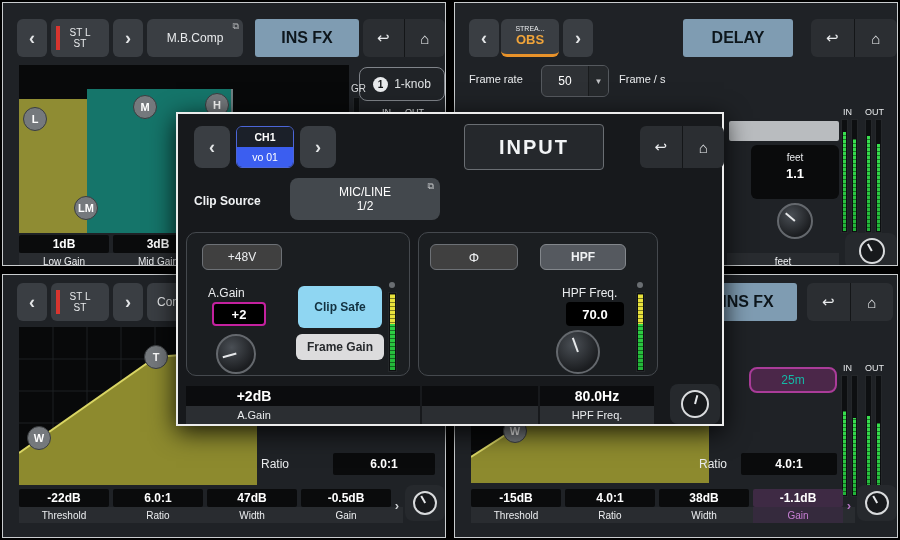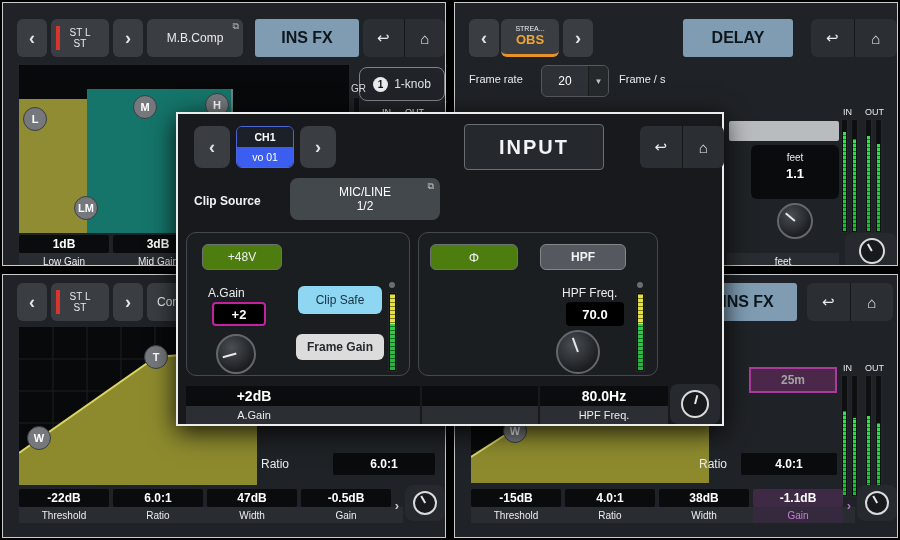--- a/index.html
+++ b/index.html
@@ -23,21 +23,21 @@
   .fill-green{background-image:repeating-linear-gradient(to top,rgba(0,0,0,0) 0 3px,rgba(0,0,0,.45) 3px 4px),linear-gradient(to top,#22b438,#39e04f);}
   .fill-gy{background-image:repeating-linear-gradient(to top,rgba(0,0,0,0) 0 3px,rgba(0,0,0,.45) 3px 4px),linear-gradient(to top,#22b438 0%,#2fd245 60%,#e8e23c 60%,#e8e23c 100%);}
   .knob{position:absolute;border-radius:50%;background:radial-gradient(circle at 38% 32%,#4a4f55,#1b1d20 72%);border:2px solid #64686d;}
   .knob .ptr,.clockknob .ptr{position:absolute;left:50%;top:12%;width:2px;height:38%;margin-left:-1px;background:#e6e8ea;transform-origin:50% 100%;}
   .tile{position:absolute;background:#26292d;border-radius:8px;}
   .clockknob{position:absolute;border-radius:50%;border:2px solid #d9dbdd;background:#17191c;}
   .redbar{position:absolute;left:5px;top:7px;width:4px;height:24px;background:#d8352f;}
   .label{position:absolute;color:#e9ebed;font-size:11px;white-space:nowrap;}
   .groupbox{position:absolute;border:1px solid #45494e;border-radius:10px;background:#1b1e21;}
   .sbtn{position:absolute;display:flex;align-items:center;justify-content:center;border-radius:6px;font-size:12px;}
-  .outline-btn{background:#4d7c0f;border:1px solid #6d7176;color:#eceef0;}
+  .outline-btn{background:#404040;border:1px solid #6d7176;color:#eceef0;}
   .modal{position:absolute;left:176px;top:112px;width:548px;height:314px;background:#17191c;border:2px solid #ececec;z-index:50;box-shadow:0 6px 24px rgba(0,0,0,.85);}
   .dot{position:absolute;width:6px;height:6px;border-radius:50%;background:#6a6e72;}
   svg{display:block;}
 </style>
 </head>
 <body>
 
 <div class="panel" style="left:2px;top:2px;width:444px;height:264px;">
   <div class="hbtn" style="left:14px;top:16px;width:30px;height:38px;">
       <span class="chev">‹</span>
@@ -116,21 +116,21 @@
   <div class="navgrp" style="left:356px;top:16px;width:86px;height:38px;">
     <div class="cell">
         <span>↩</span>
       </div>
     <div class="cell">
         <span>⌂</span>
       </div>
   </div>
   <div class="label" style="left:14px;top:70px;">Frame rate</div>
   <div class="abs" style="left:86px;top:62px;width:68px;height:32px;background:#2e3135;border:1px solid #55595e;border-radius:6px;display:flex;overflow:hidden;">
-    <span style="flex:1;display:flex;align-items:center;justify-content:center;color:#fff;font-size:12px;">20</span>
+    <span style="flex:1;display:flex;align-items:center;justify-content:center;color:#fff;font-size:12px;">50</span>
     <span style="width:20px;border-left:1px solid #191b1d;background:#26292c;display:flex;align-items:center;justify-content:center;font-size:8px;color:#c0c2c4;">▼</span>
   </div>
   <div class="label" style="left:164px;top:70px;">Frame / s</div>
   <div class="abs" style="left:274px;top:118px;width:110px;height:20px;background:#b9bcbf;border-radius:2px;"></div>
   <div class="abs" style="left:296px;top:142px;width:88px;height:54px;background:#0a0b0c;border-radius:6px;">
     <div style="text-align:center;font-size:10px;color:#e8eaec;margin-top:7px;">feet</div>
     <div style="text-align:center;font-size:13px;font-weight:bold;color:#fff;margin-top:3px;">1.1</div>
   </div>
   <div class="knob" style="left:322px;top:200px;width:36px;height:36px;">
       <div class="ptr" style="transform:rotate(-50deg);"></div>
@@ -234,21 +234,21 @@
         <line x1="0" y1="32" x2="238" y2="32"></line>
           <line x1="0" y1="64" x2="238" y2="64"></line>
           <line x1="0" y1="96" x2="238" y2="96"></line>
           <line x1="0" y1="128" x2="238" y2="128"></line>
       </g>
       <polygon points="0,134 140,44 238,34 238,160 0,160" fill="#8d8a2e"></polygon>
       <polyline points="0,134 140,44 238,34" fill="none" stroke="#d9d564" stroke-width="2"></polyline>
     </svg>
   </div>
   <div class="handle" style="left:48px;top:144px;">W</div>
-  <div class="abs" style="left:294px;top:92px;width:88px;height:26px;background:#4b2749;border:2px solid #aa3c99;border-radius:0;display:flex;align-items:center;justify-content:center;font-weight:bold;font-size:12px;color:#a3a3a3;">25m</div>
+  <div class="abs" style="left:294px;top:92px;width:88px;height:26px;background:#4b2749;border:2px solid #aa3c99;border-radius:8px;display:flex;align-items:center;justify-content:center;font-weight:normal;font-size:12px;color:#14b8a6;">25m</div>
   <div class="label" style="left:244px;top:182px;font-size:12px;">Ratio</div>
   <div class="valbox" style="left:286px;top:178px;width:96px;height:22px;">4.0:1</div>
   <div class="label" style="left:388px;top:88px;font-size:9px;">IN</div>
   <div class="label" style="left:410px;top:88px;font-size:9px;">OUT</div>
   <div class="meter" style="left:386px;top:100px;height:122px;">
       <div class="fill fill-green" style="height:70%;"></div>
     </div>
   <div class="meter" style="left:396px;top:100px;height:122px;">
       <div class="fill fill-green" style="height:64%;"></div>
     </div>
@@ -302,21 +302,21 @@
     <span class="abs" style="right:6px;top:3px;font-size:9px;color:#c8cacc;">⧉</span>
   </div>
   <div class="groupbox" style="left:8px;top:118px;width:224px;height:144px;"></div>
   <div class="groupbox" style="left:240px;top:118px;width:240px;height:144px;"></div>
   <div class="sbtn outline-btn" style="left:24px;top:130px;width:80px;height:26px;">+48V</div>
   <div class="label" style="left:30px;top:172px;font-size:12px;">A.Gain</div>
   <div class="abs" style="left:34px;top:188px;width:54px;height:24px;background:#000;border:2px solid #c4219f;border-radius:4px;display:flex;align-items:center;justify-content:center;font-weight:bold;font-size:13px;color:#fff;">+2</div>
   <div class="knob" style="left:38px;top:220px;width:40px;height:40px;">
       <div class="ptr" style="transform:rotate(-105deg);"></div>
     </div>
-  <div class="sbtn" style="left:120px;top:172px;width:84px;height:28px;background:#8fd6f2;color:#123241;font-weight:normal;">Clip Safe</div>
+  <div class="sbtn" style="left:120px;top:172px;width:84px;height:42px;background:#8fd6f2;color:#123241;font-weight:bold;">Clip Safe</div>
   <div class="sbtn" style="left:118px;top:220px;width:88px;height:26px;background:#dcdcdd;color:#26292c;font-weight:bold;">Frame Gain</div>
   <div class="dot" style="left:211px;top:168px;"></div>
   <div class="meter" style="left:210px;top:178px;width:9px;height:80px;">
       <div class="fill fill-gy" style="height:97%;"></div>
     </div>
   <div class="sbtn outline-btn" style="left:252px;top:130px;width:88px;height:26px;font-size:13px;">Φ</div>
   <div class="sbtn" style="left:362px;top:130px;width:86px;height:26px;background:#55595f;border:1px solid #83878c;color:#f0f2f4;font-weight:bold;">HPF</div>
   <div class="label" style="left:384px;top:172px;font-size:12px;">HPF Freq.</div>
   <div class="abs" style="left:388px;top:188px;width:58px;height:24px;background:#000;border-radius:4px;display:flex;align-items:center;justify-content:center;font-weight:bold;font-size:13px;color:#fff;">70.0</div>
   <div class="knob" style="left:378px;top:216px;width:44px;height:44px;">
@@ -332,21 +332,21 @@
     <div style="height:18px;background:#2b2e32;display:flex;align-items:center;justify-content:center;font-size:11px;color:#e9ebed;">A.Gain</div>
   </div>
   <div class="abs" style="left:126px;top:272px;width:116px;height:38px;">
     <div style="height:20px;background:#0b0c0e;"></div>
       <div style="height:18px;background:#2b2e32;"></div>
   </div>
   <div class="abs" style="left:244px;top:272px;width:116px;height:38px;">
     <div style="height:20px;background:#0b0c0e;"></div>
       <div style="height:18px;background:#2b2e32;"></div>
   </div>
-  <div class="abs" style="left:362px;top:272px;width:128px;height:38px;">
+  <div class="abs" style="left:362px;top:272px;width:114px;height:38px;">
     <div style="height:20px;background:#0b0c0e;display:flex;align-items:center;justify-content:center;font-weight:bold;font-size:14px;color:#fff;">80.0Hz</div>
     <div style="height:18px;background:#2b2e32;display:flex;align-items:center;justify-content:center;font-size:11px;color:#e9ebed;">HPF Freq.</div>
   </div>
   <div class="tile" style="left:492px;top:270px;width:50px;height:40px;">
     <div class="clockknob" style="left:11px;top:6px;width:28px;height:28px;">
         <div class="ptr" style="transform:rotate(15deg);"></div>
       </div>
   </div>
 </div>
 

